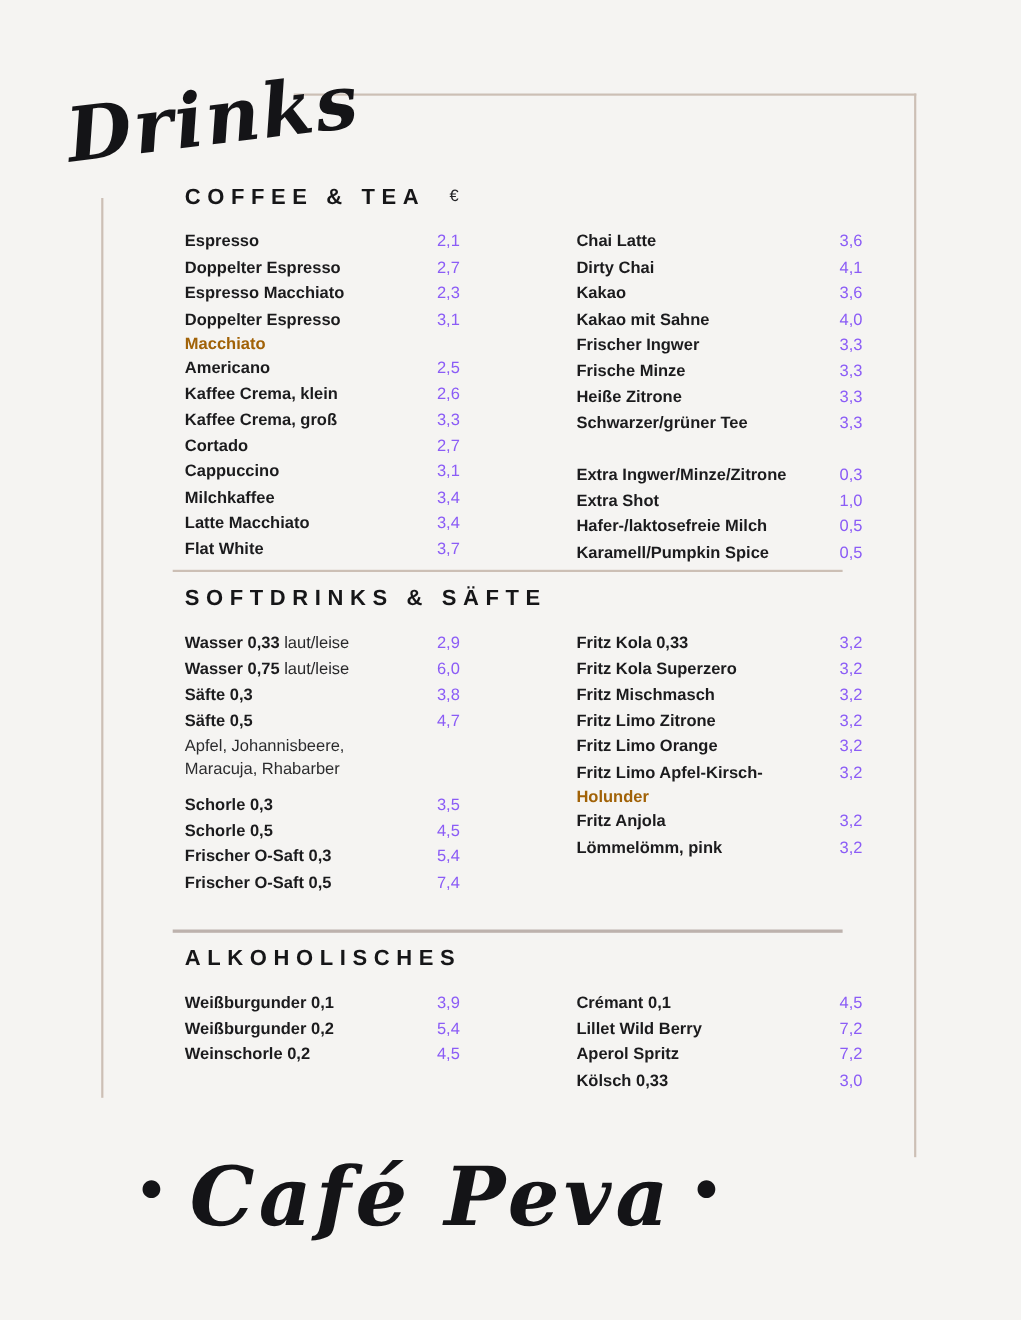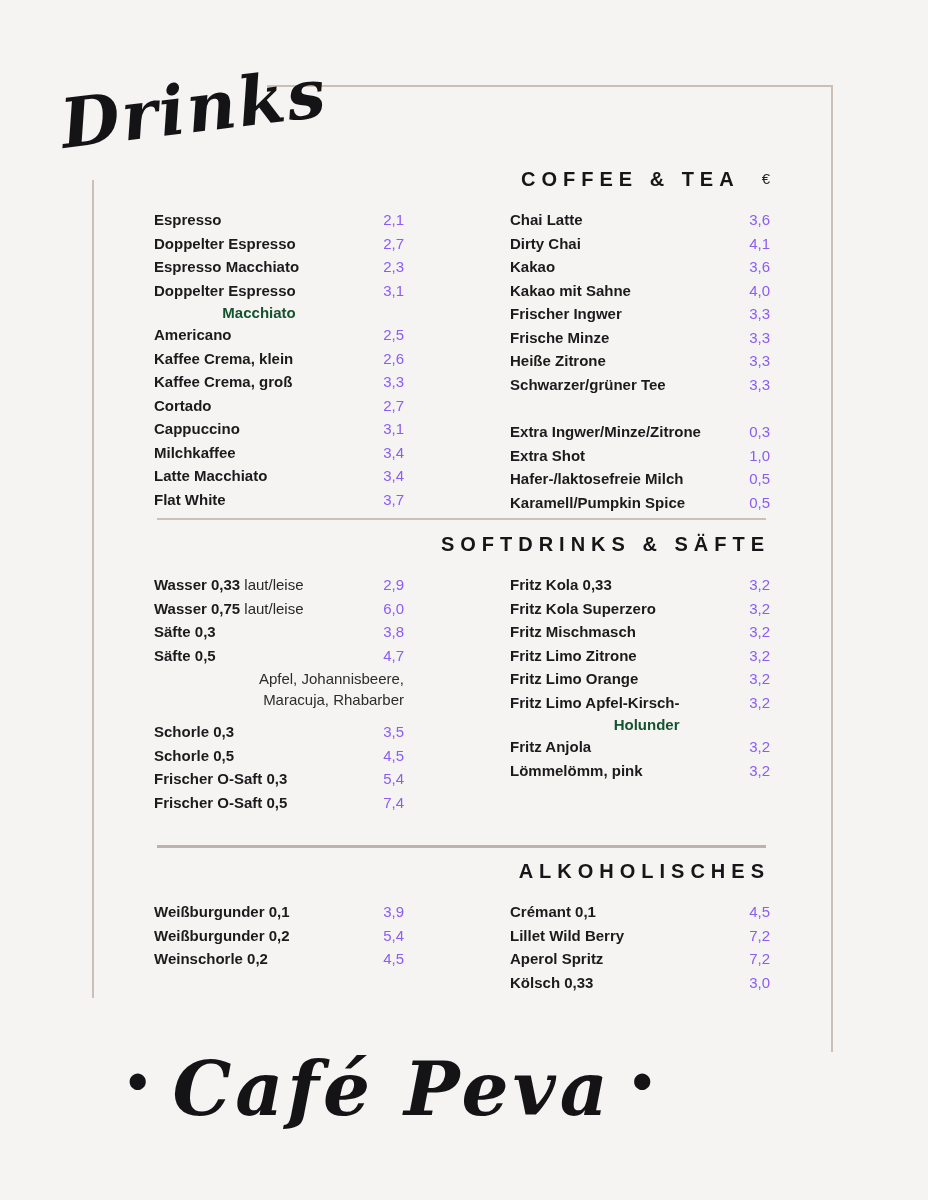--- a/index.html
+++ b/index.html
@@ -35,39 +35,39 @@
   #footer-script {
     position: absolute; left: 0; top: 1046px; width: 784px;
     text-align: center;
     font-size: 74px;
     letter-spacing: 4px;
     white-space: nowrap;
   }
   .footer-dot { font-size: 46px; vertical-align: 16px; margin: 0 16px; font-style: normal; }
 
   
-  .section { position: absolute; left: 154px; width: 616px; text-align: right; }
+  .section { position: absolute; left: 168px; width: 616px; }
   #section-0 { top: 168px; }
   #section-1 { top: 533px; }
   #section-2 { top: 860px; }
 
   .section-heading {
     font-size: 20px; font-weight: 700;
     letter-spacing: 6px; color: #161618;
     line-height: 22px;
   }
   .currency { font-size: 15px; font-weight: 400; letter-spacing: 0; margin-left: 22px; vertical-align: 2px; color: #232326; }
 
   .columns { display: flex; margin-top: 19px; }
   .col-0 { width: 252px; }
   .col-1 { width: 262px; margin-left: 106px; }
 
   .item-row { display: flex; justify-content: space-between; align-items: flex-start; margin-bottom: 1px; }
   .item-name  { font-weight: 700; font-size: 15px; line-height: 22.5px; color: #1b1b1d; }
-  .item-name2 { font-weight: 700; font-size: 15px; line-height: 21px; color: #14532d; }
+  .item-name2 { font-weight: 700; font-size: 15px; line-height: 21px; color: #a16207; }
   .item-suffix { font-weight: 400; color: #28282a; }
   .item-price { font-weight: 400; font-size: 15px; line-height: 22.5px; color: #8b5cf6; }
   .item-note  { font-weight: 400; font-size: 15px; line-height: 21px; color: #2c2c2e; white-space: pre-line; margin-bottom: 11px; }
   .gap-before { margin-top: 25px; }
 </style>
 </head>
 <body>
 
 <div class="line" id="line-top"></div>
 <div class="line" id="line-right"></div>

